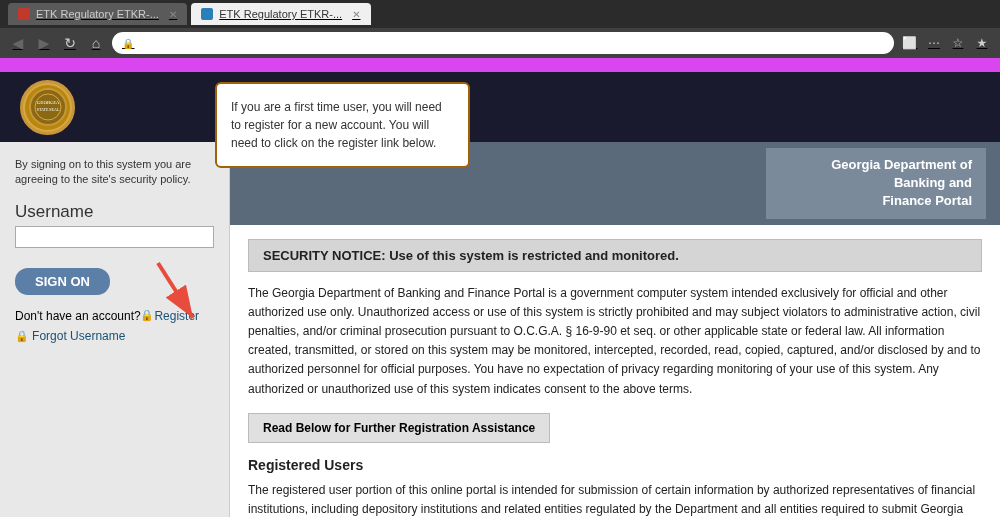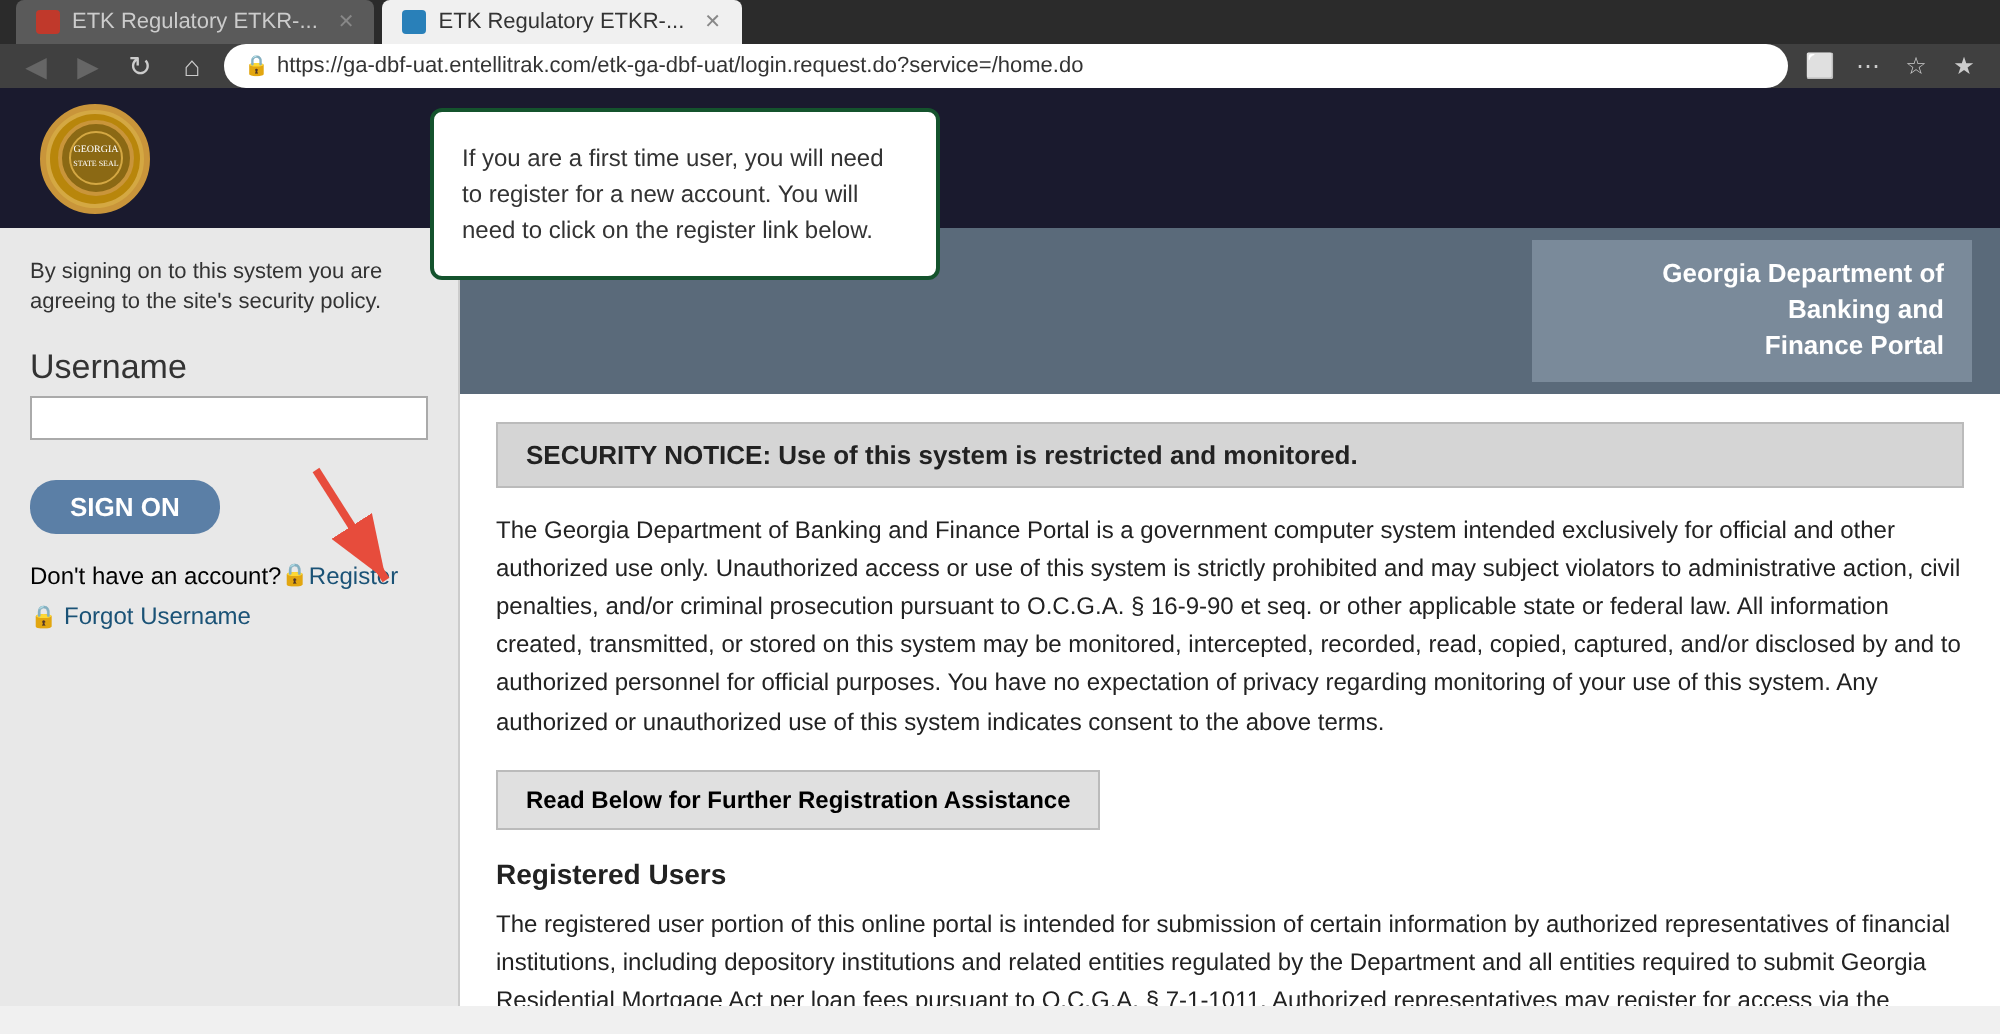--- a/index.html
+++ b/index.html
@@ -1,19 +1,19 @@
 <!DOCTYPE html>
 <html><head>
   <meta charset="utf-8">
   <style>
     * { margin: 0; padding: 0; box-sizing: border-box; }
     body { font-family: Arial, sans-serif; font-size: 13px; background: #f0f0f0; width: 1000px; height: 517px; overflow: hidden; }
 
     
-    .browser-chrome { background: #d946ef; height: 44px; display: flex; flex-direction: column; }
+    .browser-chrome { background: #d946ef; height: 72px; display: flex; flex-direction: column; text-decoration: underline; }
     .browser-tab-bar { background: #2b2b2b; height: 28px; display: flex; align-items: center; padding: 0 8px; gap: 4px; }
     .browser-tab { background: #5a5a5a; border-radius: 4px 4px 0 0; height: 22px; display: flex; align-items: center; padding: 0 10px; gap: 6px; font-size: 11px; color: #ccc; min-width: 140px; }
     .browser-tab.active { background: #f0f0f0; color: #333; }
     .tab-favicon { width: 12px; height: 12px; background: #c0392b; border-radius: 2px; display: inline-block; }
     .tab-favicon-blue { background: #2980b9; }
     .tab-close { color: #888; font-size: 10px; margin-left: 4px; cursor: pointer; }
     .browser-nav { background: #404040; height: 30px; display: flex; align-items: center; padding: 0 8px; gap: 6px; }
     .nav-btn { width: 20px; height: 20px; display: flex; align-items: center; justify-content: center; color: #ccc; font-size: 14px; cursor: pointer; border-radius: 3px; }
     .nav-btn.disabled { color: #666; }
     .address-bar { flex: 1; background: #fff; border-radius: 15px; height: 22px; display: flex; align-items: center; padding: 0 10px; font-size: 11px; color: #333; gap: 4px; }
@@ -24,21 +24,21 @@
 
     
     .page { display: flex; flex-direction: column; height: calc(517px - 58px); background: #fff; }
 
     
     .header { background: #1a1a2e; height: 70px; display: flex; align-items: center; padding: 0 20px; position: relative; }
     .header-seal { width: 55px; height: 55px; border-radius: 50%; background: #d4a843; border: 3px solid #c9953a; display: flex; align-items: center; justify-content: center; overflow: hidden; }
     .seal-inner { width: 45px; height: 45px; border-radius: 50%; background: #b8860b; display: flex; align-items: center; justify-content: center; }
 
     
-    .tooltip-popup { position: absolute; left: 215px; top: 10px; background: #fff; border: 2px solid #14532d; border-radius: 6px; padding: 14px; width: 255px; font-size: 12px; color: #333; line-height: 1.5; z-index: 100; }
+    .tooltip-popup { position: absolute; left: 215px; top: 10px; background: #fff; border: 2px solid #a16207; border-radius: 6px; padding: 14px; width: 255px; font-size: 12px; color: #333; line-height: 1.5; z-index: 100; }
 
     
     .main { display: flex; flex: 1; overflow: hidden; }
 
     
     .sidebar { width: 230px; min-width: 230px; background: #e8e8e8; border-right: 1px solid #ccc; padding: 15px; position: relative; }
     .sidebar-text { font-size: 11px; color: #333; margin-bottom: 14px; line-height: 1.4; }
     .form-group { margin-bottom: 12px; }
     .form-label { font-size: 17px; color: #333; margin-bottom: 4px; display: block; }
     .form-input { width: 100%; height: 22px; border: 1px solid #aaa; background: #fff; font-size: 12px; padding: 2px 5px; }
@@ -80,21 +80,20 @@
       <span class="tab-close">✕</span>
     </div>
   </div>
   <div class="browser-nav">
     <div class="nav-btn disabled">◀</div>
     <div class="nav-btn disabled">▶</div>
     <div class="nav-btn">↻</div>
     <div class="nav-btn">⌂</div>
     <div class="address-bar">
       <span class="address-bar-icon">🔒</span>
-      <span class="address-text">https://ga-dbf-uat.entellitrak.com/etk-ga-dbf-uat/login.request.do?service=/home.do</span>
     </div>
     <div class="nav-actions">
       <div class="nav-action-btn">⬜</div>
       <div class="nav-action-btn">⋯</div>
       <div class="nav-action-btn">☆</div>
       <div class="nav-action-btn">★</div>
     </div>
   </div>
 </div>
 

